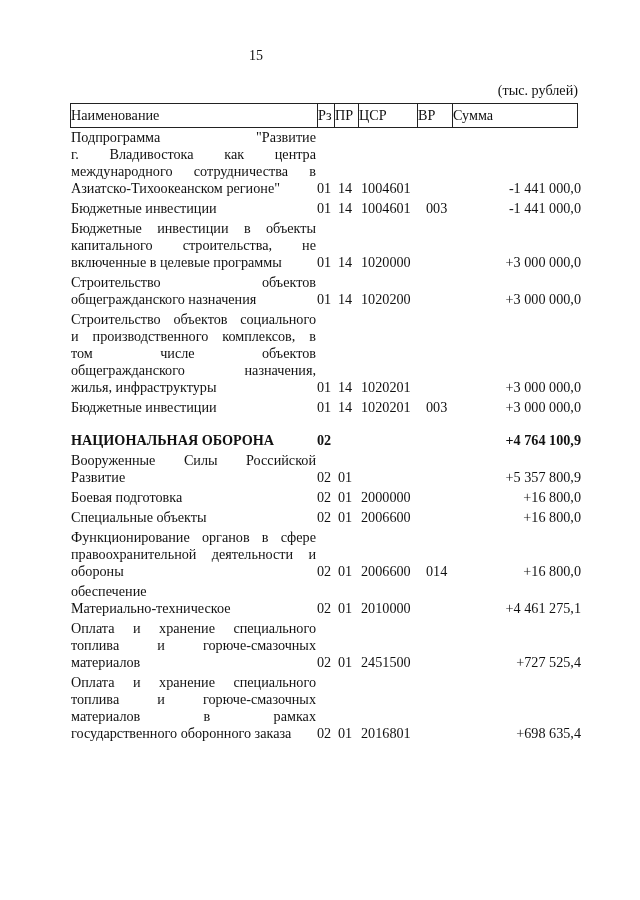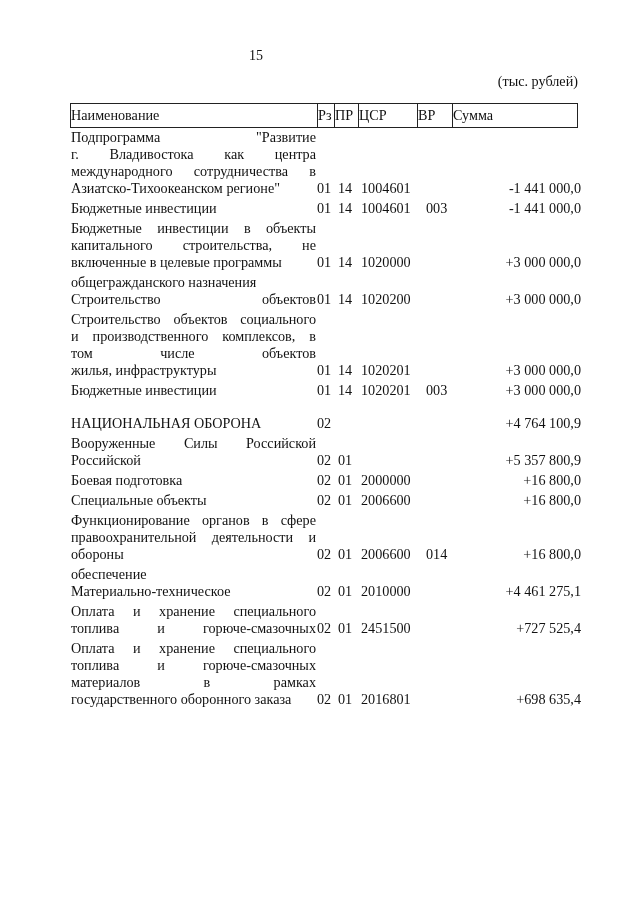--- a/index.html
+++ b/index.html
@@ -1,34 +1,34 @@
 <!DOCTYPE html>
 <html><head>
 <meta charset="utf-8">
 <style>
   html, body { margin:0; padding:0; background:#fff; }
   body { width:640px; height:900px; position:relative; overflow:hidden;
          font-family:"Liberation Serif", "DejaVu Serif", serif; color:#111; font-size:14.2px; }
   .page-number { position:absolute; top:48px; left:0; width:512px; text-align:center; font-size:14px; }
-  .units { position:absolute; top:73px; right:62px; font-size:14.2px; }
+  .units { position:absolute; top:82px; right:62px; font-size:14.2px; }
   table.hdr { position:absolute; top:103px; left:70px; border-collapse:collapse; table-layout:fixed; }
   table.hdr td { border:1px solid #222; height:23px; padding:0; text-align:left; font-size:14.2px; line-height:23px; }
   .body { position:absolute; top:129px; left:71px; width:510px; }
   .row { position:relative; margin-bottom:3px; }
   .row.gap { margin-top:16px; }
   .name { width:245px; text-align:justify; line-height:17px; }
   .name .ln { display:block; text-align:justify; text-align-last:justify; height:17px; white-space:nowrap; }
   .name .ln.last { text-align-last:left; }
   .cell { position:absolute; bottom:0; line-height:17px; white-space:nowrap; }
   .rz { left:246px; }
   .pr { left:267px; }
   .csr { left:290px; }
   .vr { left:355px; }
   .sum { right:0; text-align:right; }
-  .bold { font-weight:normal; }
+  .bold { font-weight:bold; }
 </style>
 </head>
 <body>
 
 <div class="page-number">15</div>
 <div class="units">(тыс. рублей)</div>
 
 <table class="hdr">
   <tbody>
       <tr>
@@ -73,34 +73,35 @@
         <span class="ln last">включенные в целевые программы</span>
       </div>
       <span class="cell rz">01</span>
       <span class="cell pr">14</span>
       <span class="cell csr">1020000</span>
       <span class="cell vr"></span>
       <span class="cell sum">+3 000 000,0</span>
     </div>
     <div class="row">
       <div class="name">
+        <span class="ln">Строительство объектов</span>
         <span class="ln last">общегражданского назначения</span>
-        <span class="ln">Строительство объектов</span>
       </div>
       <span class="cell rz">01</span>
       <span class="cell pr">14</span>
       <span class="cell csr">1020200</span>
       <span class="cell vr"></span>
       <span class="cell sum">+3 000 000,0</span>
     </div>
     <div class="row">
       <div class="name">
         <span class="ln">Строительство объектов социального</span>
         <span class="ln">и производственного комплексов, в</span>
         <span class="ln">том числе объектов</span>
+        <span class="ln">общегражданского назначения,</span>
         <span class="ln last">жилья, инфраструктуры</span>
       </div>
       <span class="cell rz">01</span>
       <span class="cell pr">14</span>
       <span class="cell csr">1020201</span>
       <span class="cell vr"></span>
       <span class="cell sum">+3 000 000,0</span>
     </div>
     <div class="row">
       <div class="name">
@@ -118,21 +119,21 @@
       </div>
       <span class="cell rz">02</span>
       <span class="cell pr"></span>
       <span class="cell csr"></span>
       <span class="cell vr"></span>
       <span class="cell sum">+4 764 100,9</span>
     </div>
     <div class="row">
       <div class="name">
         <span class="ln">Вооруженные Силы Российской</span>
-        <span class="ln last">Российской</span>
+        <span class="ln last">Развитие</span>
       </div>
       <span class="cell rz">02</span>
       <span class="cell pr">01</span>
       <span class="cell csr"></span>
       <span class="cell vr"></span>
       <span class="cell sum">+5 357 800,9</span>
     </div>
     <div class="row">
       <div class="name">
         <span class="ln last">Боевая подготовка</span>
@@ -173,20 +174,21 @@
       <span class="cell rz">02</span>
       <span class="cell pr">01</span>
       <span class="cell csr">2010000</span>
       <span class="cell vr"></span>
       <span class="cell sum">+4 461 275,1</span>
     </div>
     <div class="row">
       <div class="name">
         <span class="ln">Оплата и хранение специального</span>
         <span class="ln">топлива и горюче-смазочных</span>
+        <span class="ln last">материалов</span>
       </div>
       <span class="cell rz">02</span>
       <span class="cell pr">01</span>
       <span class="cell csr">2451500</span>
       <span class="cell vr"></span>
       <span class="cell sum">+727 525,4</span>
     </div>
     <div class="row">
       <div class="name">
         <span class="ln">Оплата и хранение специального</span>

